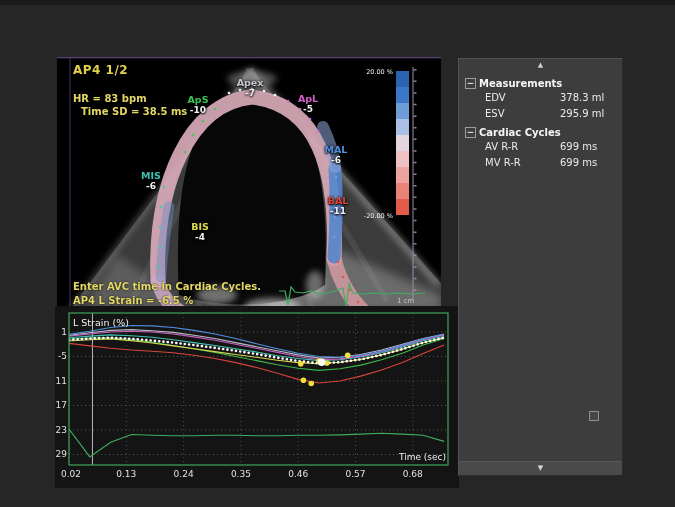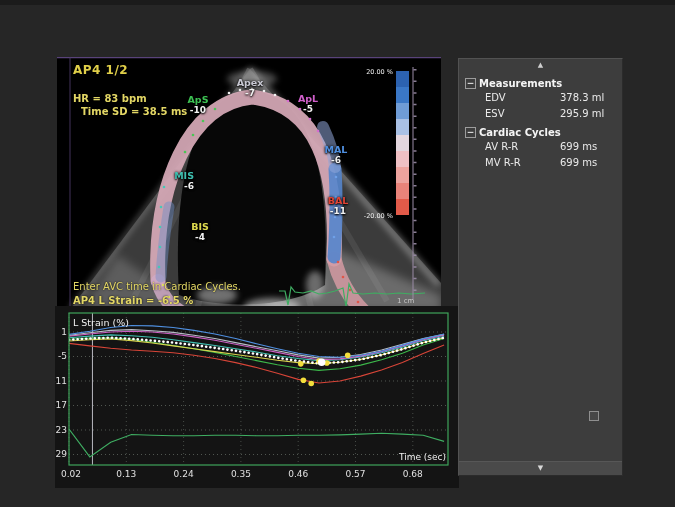--- a/index.html
+++ b/index.html
@@ -7,21 +7,21 @@
        font-family:"DejaVu Sans","Liberation Sans",sans-serif;}
   .topstrip{position:absolute;left:0;top:0;width:675px;height:5px;background:#1b1b1b;}
 
   
   .us-panel{position:absolute;left:57px;top:57px;width:384px;height:254px;background:#000;}
   .us-panel svg{position:absolute;left:0;top:0;}
   .ol{position:absolute;font-size:10px;color:#e3d765;text-shadow:0 0 2px #000;white-space:nowrap;}
   .view-label{left:16px;top:6px;font-size:12px;font-weight:bold;color:#e0cf49;letter-spacing:.5px;}
   .hr-label{left:16px;top:36px;font-weight:bold;}
   .sd-label{left:16px;top:49px;font-weight:bold;margin-left:8px;}
-  .msg1{left:16px;top:224px;font-weight:normal;}
+  .msg1{left:16px;top:224px;font-weight:bold;}
   .msg2{left:16px;top:238px;font-weight:bold;}
   .seg{position:absolute;width:46px;text-align:center;font-size:9.5px;font-weight:bold;
        line-height:11px;text-shadow:0 1px 2px #000,0 0 3px #000;}
   .seg .val{display:block;color:#f2f2f2;font-size:9px;}
 
   
   .chart-panel{position:absolute;left:55px;top:306px;width:404px;height:182px;background:#141414;}
 
   
   .meas-panel{position:absolute;left:458px;top:58px;width:165px;height:418px;background:#3d3d3d;
@@ -166,21 +166,21 @@
   <div class="ol view-label">AP4 1/2</div>
   <div class="ol hr-label">HR = 83 bpm</div>
   <div class="ol sd-label">Time SD = 38.5 ms</div>
   <div class="ol msg1">Enter AVC time in Cardiac Cycles.</div>
   <div class="ol msg2">AP4 L Strain = -6.5 %</div>
   <div id="us-segments">
       <div class="seg" style="left: 170px; top: 20px; color: rgb(200, 200, 210); text-align: center;"><span>Apex</span><span class="val">-7</span></div>
       <div class="seg" style="left: 118px; top: 37px; color: rgb(60, 192, 82);"><span>ApS</span><span class="val">-10</span></div>
       <div class="seg" style="left: 228px; top: 36px; color: rgb(208, 95, 202);"><span>ApL</span><span class="val">-5</span></div>
       <div class="seg" style="left: 256px; top: 87px; color: rgb(79, 143, 224);"><span>MAL</span><span class="val">-6</span></div>
-      <div class="seg" style="left: 91px; top: 113px; color: rgb(63, 191, 176); text-align: right;"><span>MIS</span><span class="val">-6</span></div>
+      <div class="seg" style="left: 71px; top: 113px; color: rgb(63, 191, 176);"><span>MIS</span><span class="val">-6</span></div>
       <div class="seg" style="left: 120px; top: 164px; color: rgb(220, 216, 78);"><span>BIS</span><span class="val">-4</span></div>
       <div class="seg" style="left: 258px; top: 138px; color: rgb(223, 67, 52);"><span>BAL</span><span class="val">-11</span></div>
     </div>
 </section>
 
 <section class="chart-panel">
   <svg id="chart-svg" width="404" height="182" viewBox="0 0 404 182">
     <defs>
         <clipPath id="plotclip">
           <rect x="14" y="7" width="379" height="152"></rect>

